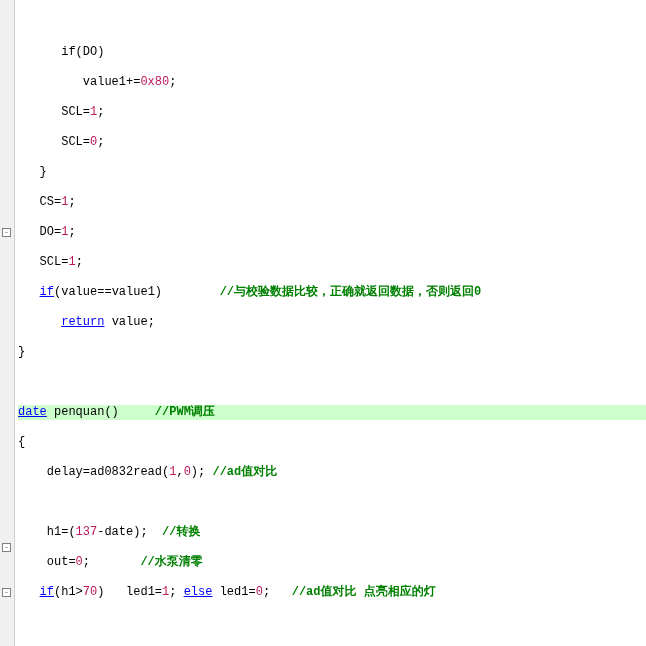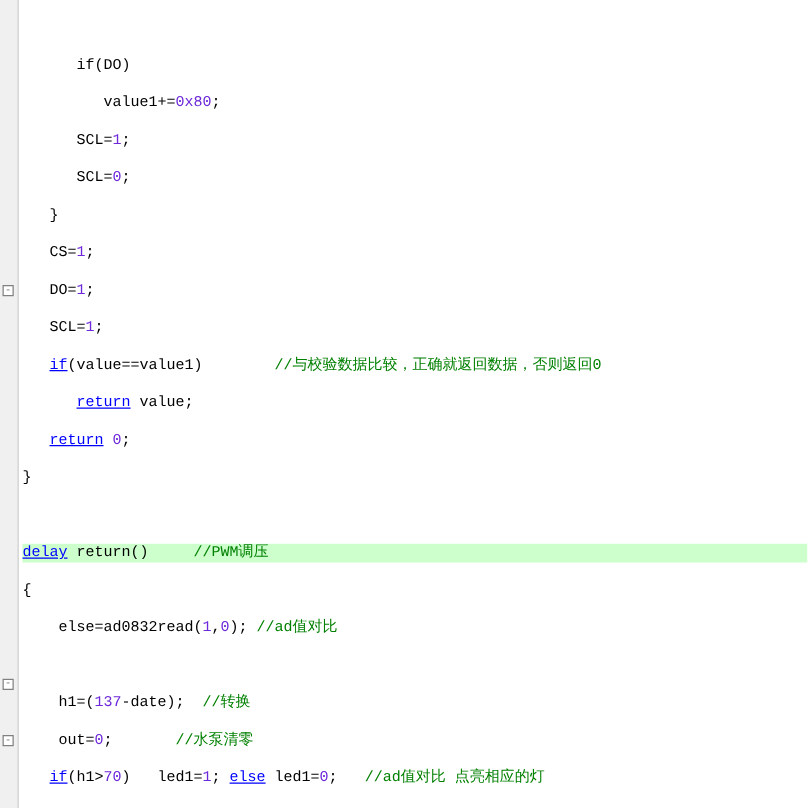--- a/index.html
+++ b/index.html
@@ -15,22 +15,22 @@
   .editor {
     position: relative;
     padding-left: 18px;
     white-space: pre;
   }
   .line {
     white-space: pre;
     height: 15px;
   }
   .kw { color: #0000ff; text-decoration: underline; }
-  .num { color: #6d28d9; }
-  .cmt { color: #008000; }
+  .num { color: #be185d; }
+  .cmt { color: #008000; font-weight: bold; }
   .hl { background: #ccffcc; display:block; }
   .gutter {
     position: absolute;
     left: 0;
     top: 0;
     width: 14px;
     height: 100%;
     background: #f0f0f0;
     border-right: 1px solid #d0d0d0;
   }
@@ -62,26 +62,25 @@
 <div class="line"><span>      if(DO)</span></div>
 <div class="line"><span>         value1+=</span><span class="num">0x80</span><span>;</span></div>
 <div class="line"><span>      SCL=</span><span class="num">1</span><span>;</span></div>
 <div class="line"><span>      SCL=</span><span class="num">0</span><span>;</span></div>
 <div class="line"><span>   }</span></div>
 <div class="line"><span>   CS=</span><span class="num">1</span><span>;</span></div>
 <div class="line"><span>   DO=</span><span class="num">1</span><span>;</span></div>
 <div class="line"><span>   SCL=</span><span class="num">1</span><span>;</span></div>
 <div class="line"><span>   </span><span class="kw">if</span><span>(value==value1)        </span><span class="cmt">//与校验数据比较，正确就返回数据，否则返回0</span></div>
 <div class="line"><span>      </span><span class="kw">return</span><span> value;</span></div>
-<div class="line"><span>   </span><span class="kw">return</span><span> </span><span class="num">0</span><span>;</span></div>
 <div class="line"><span>}</span></div>
 <div class="line"><span></span></div>
-<div class="line hl"><span class="kw">delay</span><span> return()     </span><span class="cmt">//PWM调压</span></div>
+<div class="line hl"><span class="kw">date</span><span> penquan()     </span><span class="cmt">//PWM调压</span></div>
 <div class="line"><span>{</span></div>
-<div class="line"><span>    else=ad0832read(</span><span class="num">1</span><span>,</span><span class="num">0</span><span>); </span><span class="cmt">//ad值对比</span></div>
+<div class="line"><span>    delay=ad0832read(</span><span class="num">1</span><span>,</span><span class="num">0</span><span>); </span><span class="cmt">//ad值对比</span></div>
 <div class="line"><span></span></div>
 <div class="line"><span>    h1=(</span><span class="num">137</span><span>-date);  </span><span class="cmt">//转换</span></div>
 <div class="line"><span>    out=</span><span class="num">0</span><span>;       </span><span class="cmt">//水泵清零</span></div>
 <div class="line"><span>   </span><span class="kw">if</span><span>(h1&gt;</span><span class="num">70</span><span>)   led1=</span><span class="num">1</span><span>; </span><span class="kw">else</span><span> led1=</span><span class="num">0</span><span>;   </span><span class="cmt">//ad值对比 点亮相应的灯</span></div>
 
 
 
 
 
 

